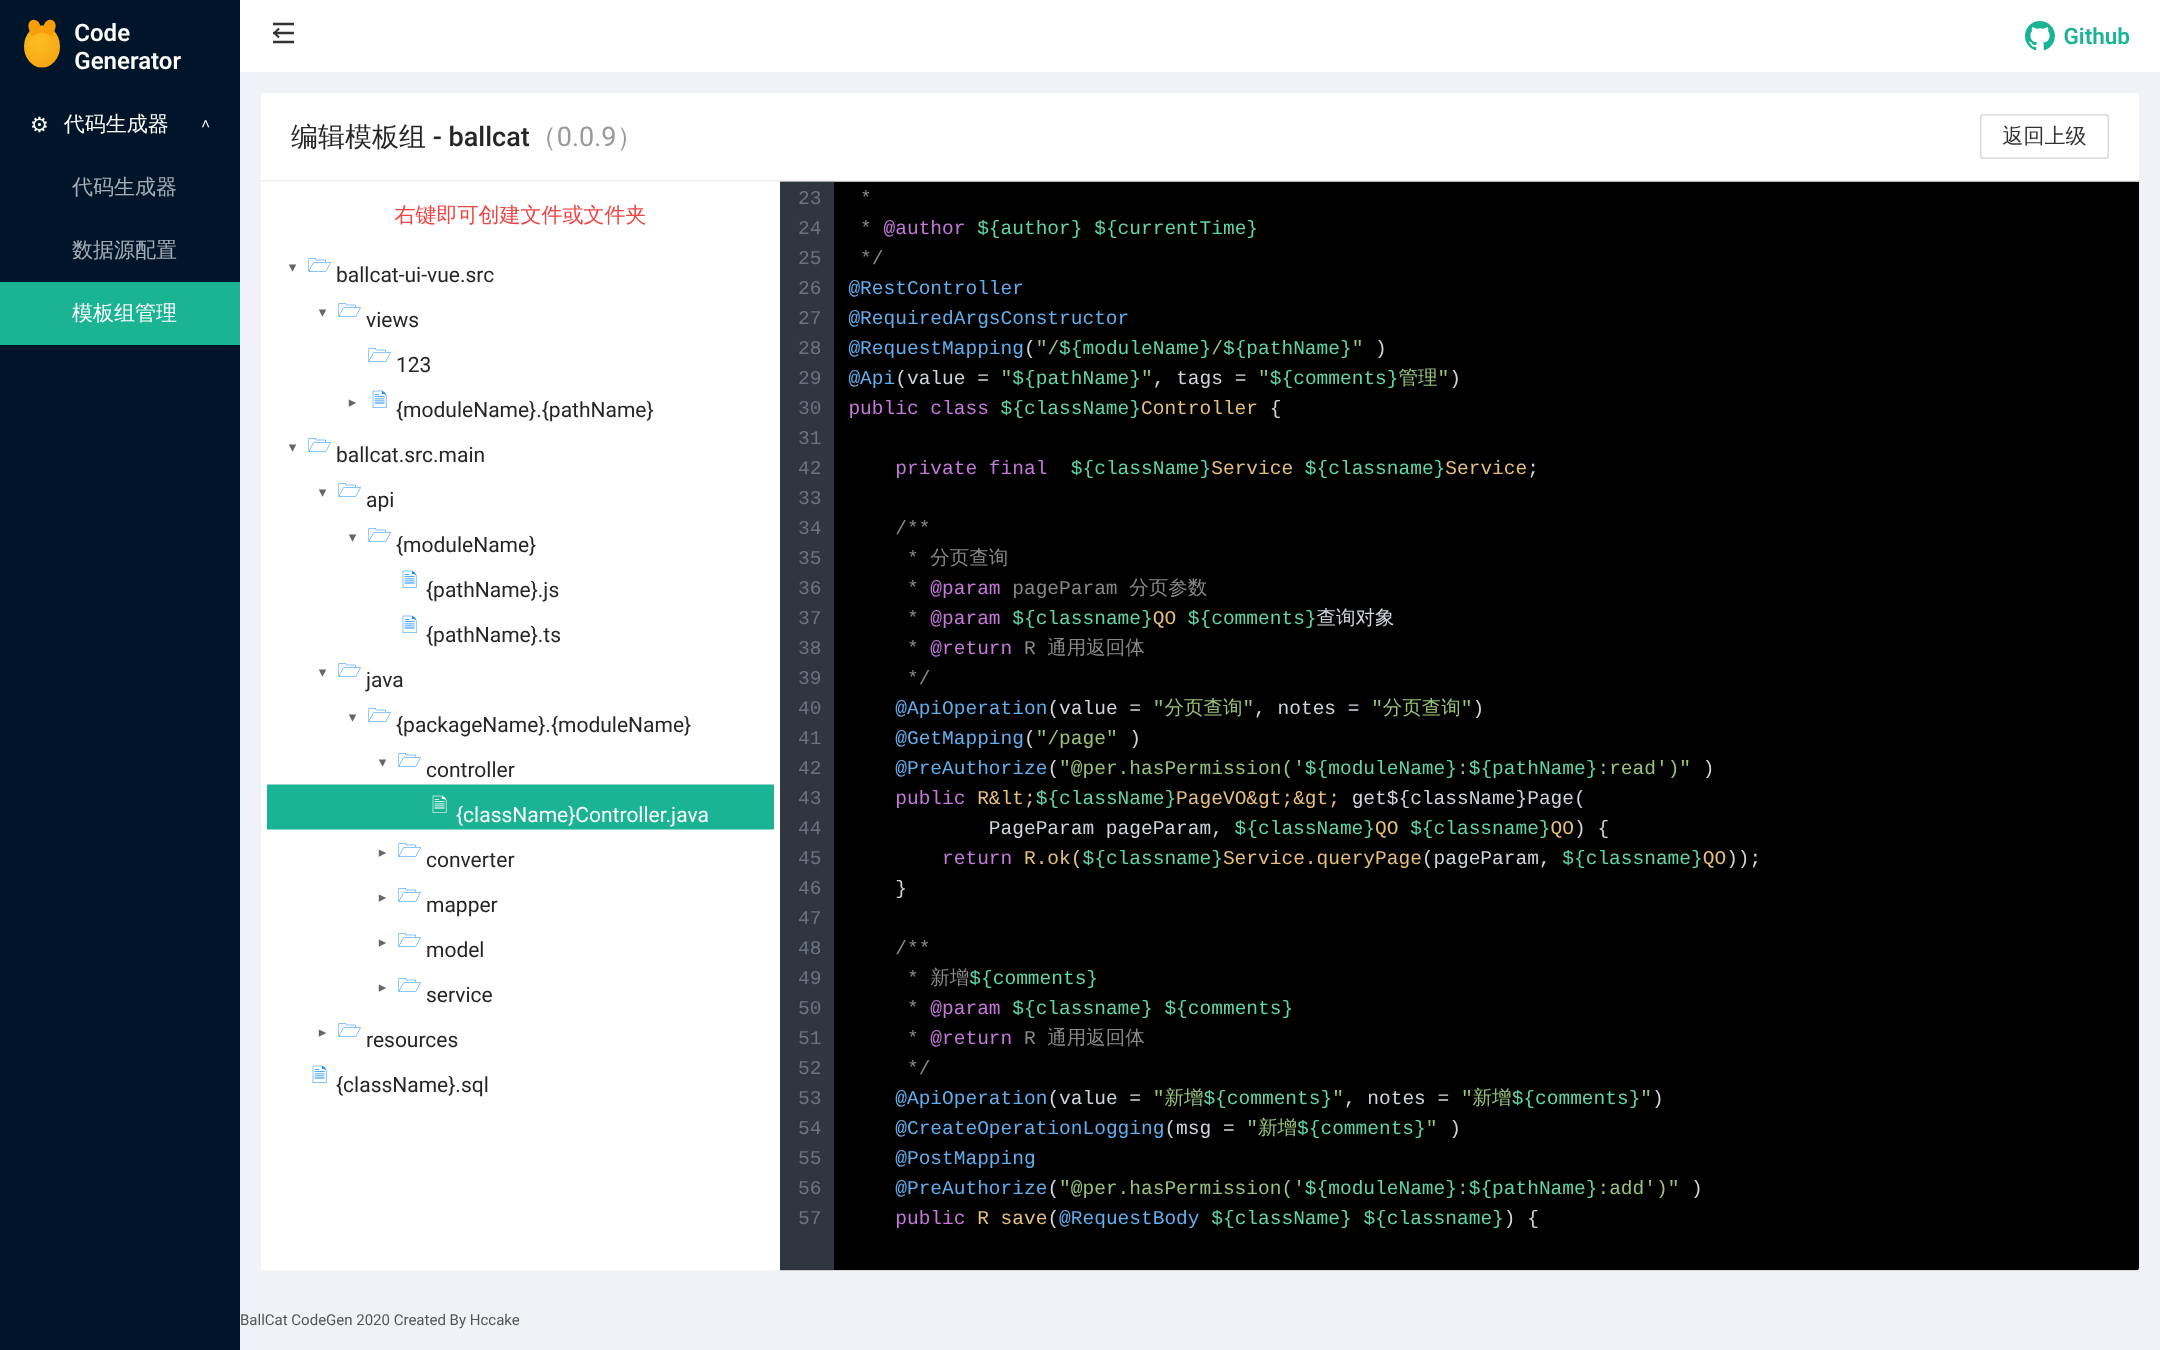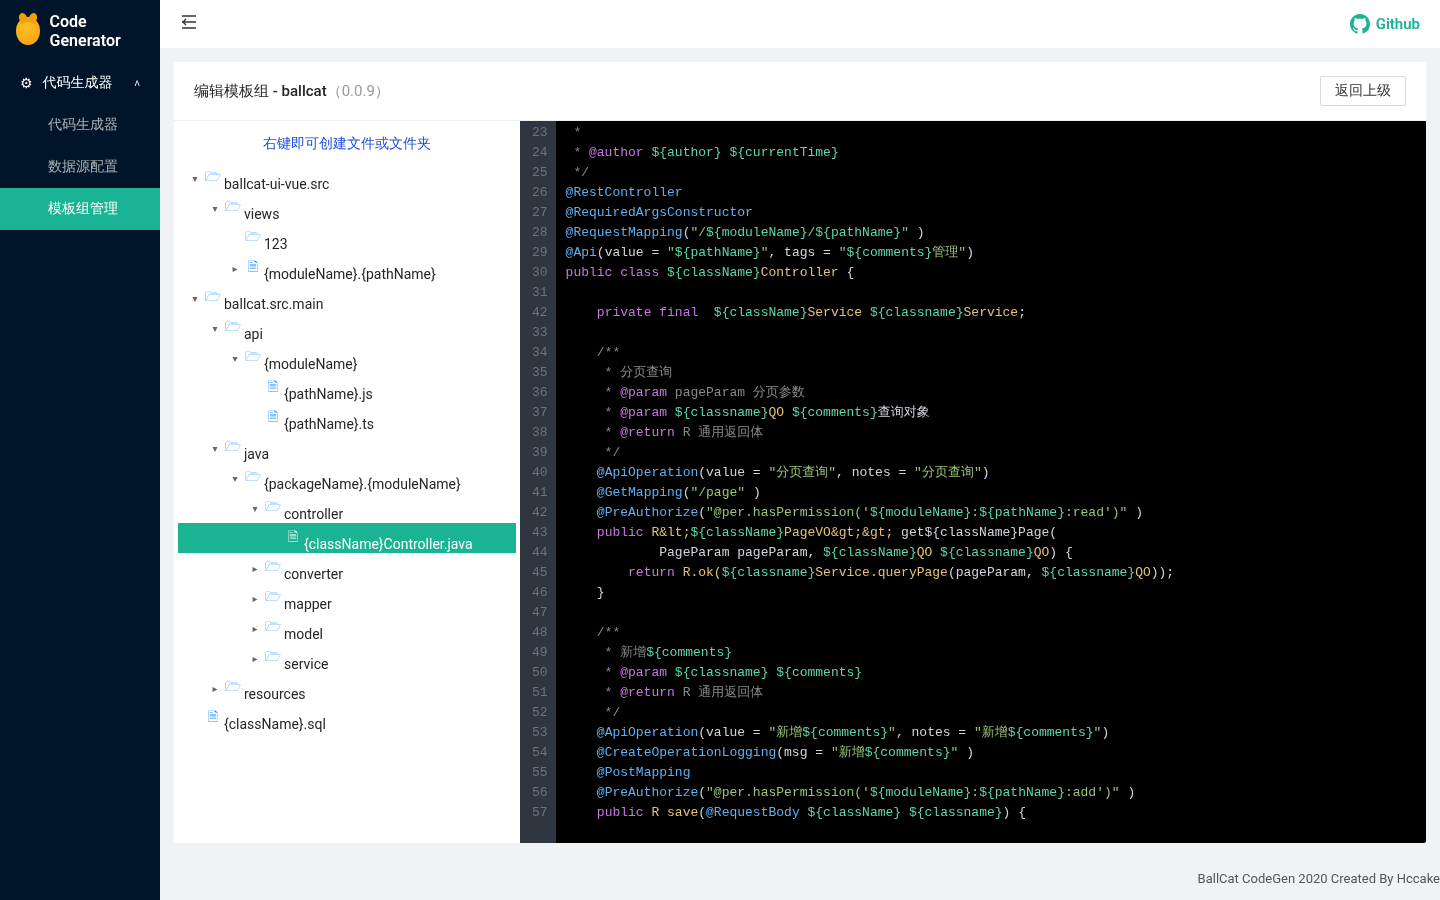--- a/index.html
+++ b/index.html
@@ -23,29 +23,29 @@
   
   
   .main { flex: 1; display: flex; flex-direction: column; background: #f0f2f5; }
   .topbar { height: 48px; background: #fff; display: flex; align-items: center; justify-content: space-between; padding: 0 20px; }
   .collapse-btn { font-size: 18px; cursor: pointer; color: #333; }
   .github-link { display: flex; align-items: center; gap: 6px; color: #1ab394; font-weight: 600; font-size: 15px; cursor: pointer; }
   .github-icon { width: 20px; height: 20px; }
   
   .content { margin: 14px; background: #fff; flex: 1; display: flex; flex-direction: column; border-radius: 2px; overflow: hidden; }
   .card-header { display: flex; align-items: center; justify-content: space-between; padding: 14px 20px; border-bottom: 1px solid #f0f0f0; }
-  .card-title { font-size: 15px; font-weight: 500; color: #262626; }
+  .card-title { font-size: 18px; font-weight: 500; color: #262626; }
   .card-title .ver { color: #999; font-weight: 400; }
   .back-btn { border: 1px solid #d9d9d9; background: #fff; padding: 5px 14px; border-radius: 2px; font-size: 14px; cursor: pointer; color: #333; }
   
   .card-body { flex: 1; display: flex; overflow: hidden; }
   
   
   .tree-col { width: 346px; overflow-y: auto; padding: 10px 4px; font-size: 14px; color: #262626; }
-  .tree-hint { text-align: center; padding: 4px 0 10px; color: #1d4ed8; }
+  .tree-hint { text-align: center; padding: 4px 0 10px; color: #ef4444; }
   .tree-row { display: flex; align-items: center; height: 30px; cursor: pointer; white-space: nowrap; }
   .tree-indent { display: inline-block; }
   .tree-arrow { width: 18px; text-align: center; font-size: 10px; color: #666; display: inline-block; }
   .tree-icon { width: 18px; text-align: center; color: #1890ff; font-size: 13px; display: inline-block; }
   .tree-label { padding: 0 2px; margin-top: 12px; }
   .tree-row.selected { background: #1ab394; color: #fff; }
   .tree-row.selected .tree-icon { color: #fff; }
   .tree-row.selected .tree-arrow { color: #fff; }
   
   
@@ -63,21 +63,21 @@
   .tk-punc { color: #d1d5db; }
   .tk-white { color: #d1d5db; }
   .code-line { min-height: 20px; }
   .gutter-line { height: 20px; }
   
   .editor::-webkit-scrollbar { width: 14px; }
   .editor::-webkit-scrollbar-track { background: #e8e8e8; }
   .editor::-webkit-scrollbar-thumb { background: #b0b0b0; }
   
   
-  .footer { text-align: right; padding: 14px 0; color: #555; background: #f0f2f5; font-size: 13px; }
+  .footer { text-align: left; padding: 14px 0; color: #555; background: #f0f2f5; font-size: 10px; }
   
   
   .splitter-handle { position: absolute; left: -6px; top: 50%; width: 12px; height: 40px; background: #fff; border: 1px solid #eee; border-radius: 3px; font-size: 10px; display:flex; align-items:center; justify-content:center; color:#ccc; cursor:pointer; }
 </style>
 </head>
 <body>
 
 <div class="app">
   <aside class="sidebar">
     <div class="logo">

